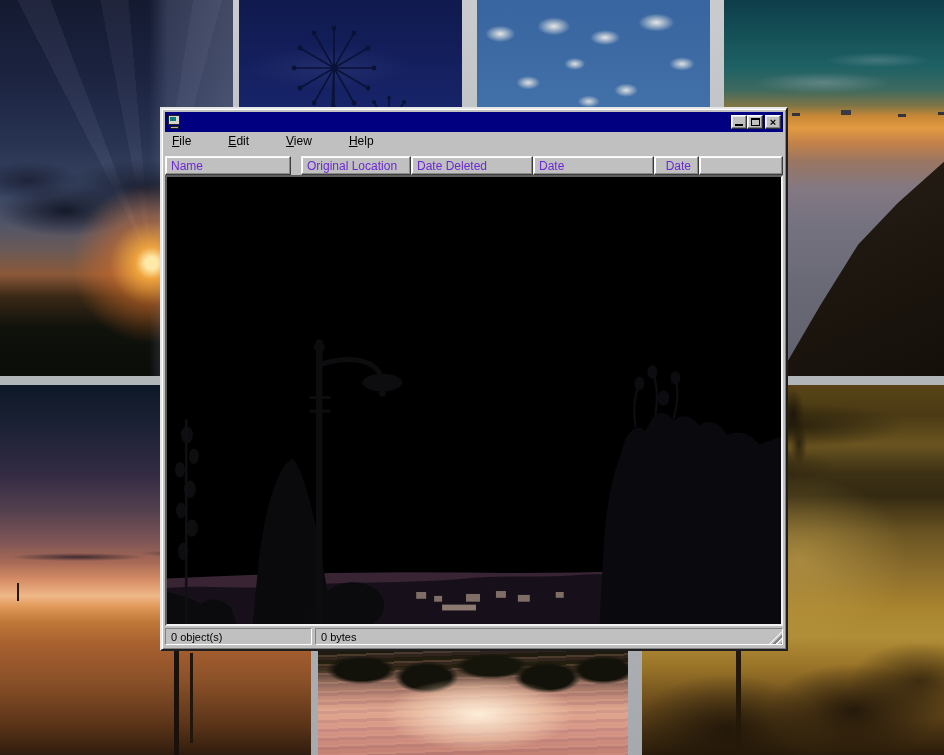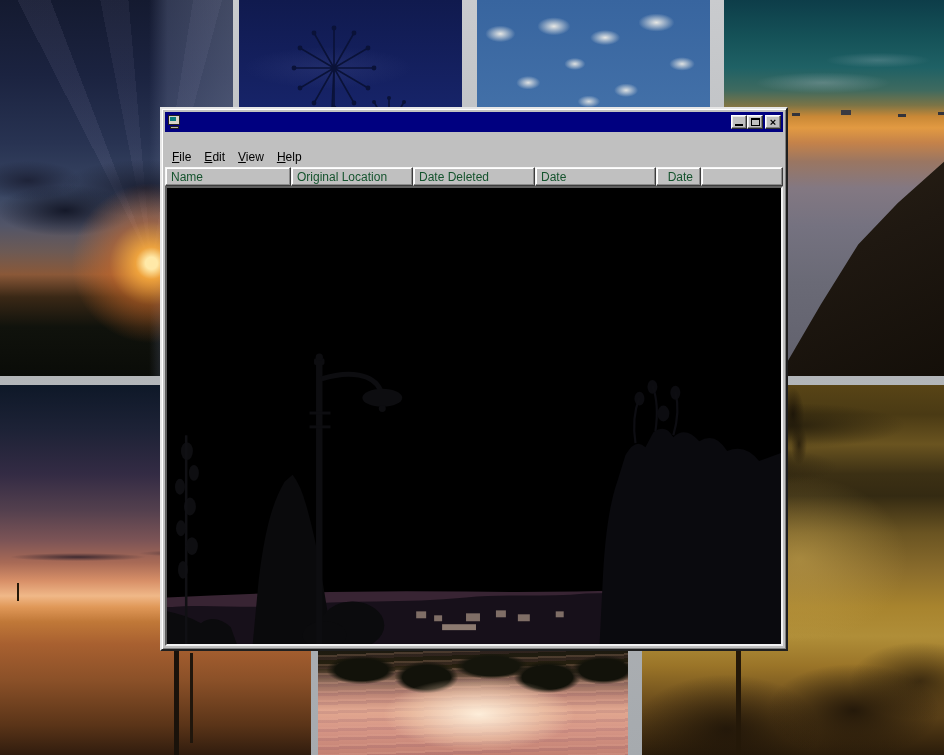--- a/index.html
+++ b/index.html
@@ -95,29 +95,29 @@
   .app-icon .screen{position:absolute;left:3px;top:2px;width:6px;height:4px;background:#0d7a7a;}
   .app-icon .base{position:absolute;left:3px;top:11px;width:9px;height:3px;background:#b8b4a8;border:1px solid #222;box-sizing:border-box;}
   .title-text{color:#fff;font-size:12px;font-weight:bold;flex:1;}
   .winbtns{display:flex;gap:0;flex:none;align-items:center;}
   .btn{width:16px;height:14px;background:#c0c0c0;border:1px solid;border-color:#fff #303030 #303030 #fff;
     box-shadow:inset -1px -1px 0 #808080, inset 1px 1px 0 #e8e8e8;
     box-sizing:border-box;display:flex;align-items:flex-end;justify-content:center;}
   .btn-close{margin-left:2px;align-items:center;font-weight:bold;font-size:11px;line-height:10px;color:#000;}
   .glyph-min{width:8px;height:2px;background:#000;margin-bottom:2px;}
   .glyph-max{width:9px;height:8px;border:1px solid #000;border-top-width:2px;box-sizing:border-box;margin-bottom:2px;background:transparent;}
-  .menubar{height:35px;display:flex;align-items:flex-end;padding-left:1px;flex:none;font-size:12px;color:#000;}
+  .menubar{height:24px;display:flex;align-items:flex-start;padding-left:1px;flex:none;font-size:12px;color:#000;gap:24px;}
   .menu-item{padding:2px 7px 3px 6px;}
   .menu-item u{text-decoration:underline;}
   .headerrow{height:19px;display:flex;flex:none;}
   .hcell{height:19px;box-sizing:border-box;background:#c0c0c0;
     border:1px solid;border-color:#f6f6f6 #3c3c3c #3c3c3c #f6f6f6;
     box-shadow:inset -1px -1px 0 #8a8a8a, inset 1px 1px 0 #fff;
-    font-size:12px;color:#14532d;padding:2px 5px 0 5px;white-space:nowrap;overflow:hidden;}
-  .c0{width:126px;} .c1{width:122px;} .c2{width:122px;} .c3{width:121px;}
+    font-size:12px;color:#6d28d9;padding:2px 5px 0 5px;white-space:nowrap;overflow:hidden;}
+  .c0{width:126px;} .c1{width:110px;margin-left:10px;} .c2{width:122px;} .c3{width:121px;}
   .c4{width:45px;text-align:right;padding-right:7px;} .c5{flex:1;}
   .content{flex:1;position:relative;box-sizing:border-box;
     border:2px solid;border-color:#5e5e5e #f2f2f2 #f2f2f2 #5e5e5e;background:#000;overflow:hidden;}
   .statusbar{height:20px;flex:none;display:flex;gap:3px;padding-top:2px;box-sizing:border-box;}
   .spanel{height:17px;box-sizing:border-box;border:1px solid;border-color:#808080 #fff #fff #808080;
     font-size:11px;color:#000;padding:2px 4px 0 5px;background:#c0c0c0;position:relative;white-space:nowrap;}
   .sp-left{width:147px;flex:none;}
   .sp-right{flex:1;}
   .grip{position:absolute;right:0;bottom:0;width:13px;height:13px;cursor:nwse-resize;
     background:repeating-linear-gradient(135deg,#c0c0c0 0 2px,#858585 2px 4px,#f2f2f2 4px 5px);
@@ -325,15 +325,22 @@
           <g fill="rgba(13,13,18,.9)">
             <ellipse cx="474" cy="213" rx="5" ry="7"></ellipse>
               <ellipse cx="487" cy="201" rx="5" ry="7"></ellipse>
             <ellipse cx="510" cy="207" rx="5" ry="7"></ellipse>
               <ellipse cx="498" cy="228" rx="6" ry="8"></ellipse>
           </g>
         </svg>
       </div>
     </div>
 
+    <div class="statusbar">
+      <div class="spanel sp-left">0 object(s)</div>
+      <div class="spanel sp-right">
+        <span>0 bytes</span>
+        <div class="grip"></div>
+      </div>
+    </div>
 
   </div>
 </div>
 
 </body></html>

